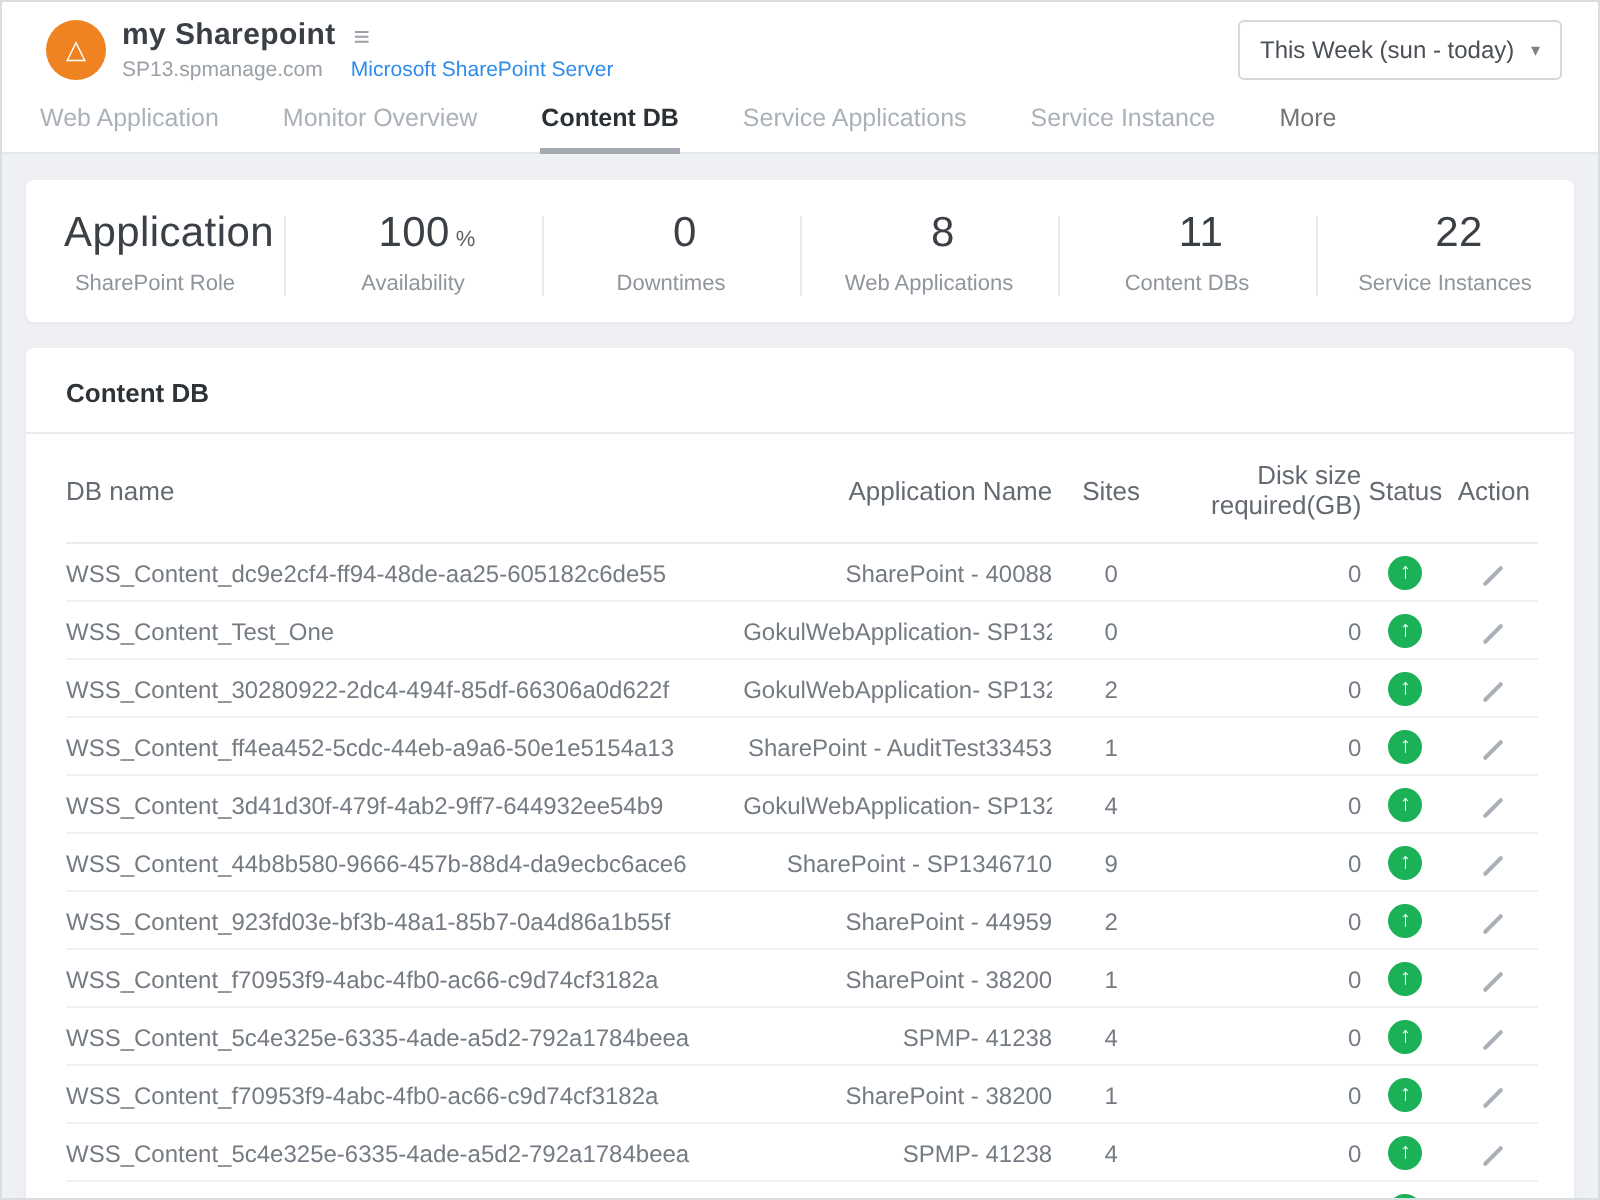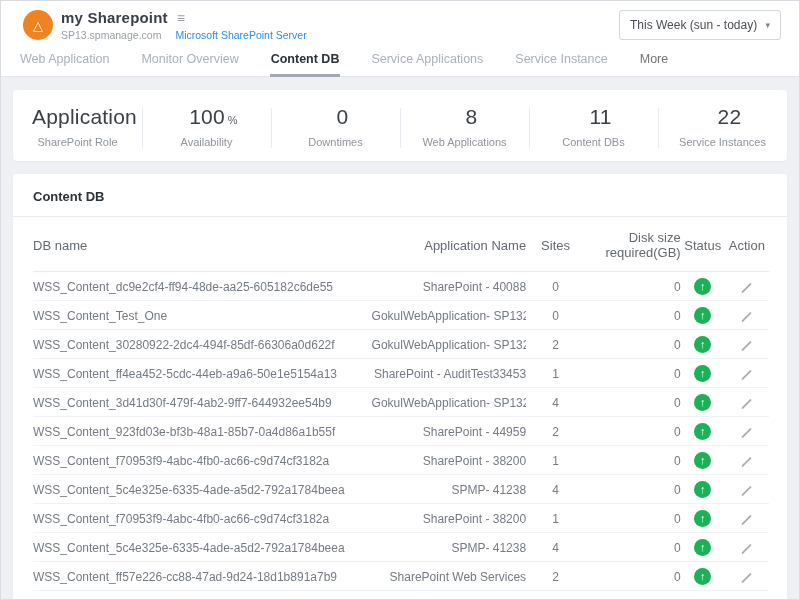--- a/index.html
+++ b/index.html
@@ -176,20 +176,30 @@
               <td>WSS_Content_3d41d30f-479f-4ab2-9ff7-644932ee54b9</td>
               <td>GokulWebApplication- SP1328261</td>
               <td>4</td>
               <td>0</td>
               <td><span class="status-badge">↑</span></td>
               <td><span class="edit-btn">
                   <span class="pencil"></span>
                 </span></td>
             </tr>
             <tr>
+              <td>WSS_Content_44b8b580-9666-457b-88d4-da9ecbc6ace6</td>
+              <td>SharePoint - SP1346710</td>
+              <td>9</td>
+              <td>0</td>
+              <td><span class="status-badge">↑</span></td>
+              <td><span class="edit-btn">
+                  <span class="pencil"></span>
+                </span></td>
+            </tr>
+            <tr>
               <td>WSS_Content_923fd03e-bf3b-48a1-85b7-0a4d86a1b55f</td>
               <td>SharePoint - 44959</td>
               <td>2</td>
               <td>0</td>
               <td><span class="status-badge">↑</span></td>
               <td><span class="edit-btn">
                   <span class="pencil"></span>
                 </span></td>
             </tr>
             <tr>

